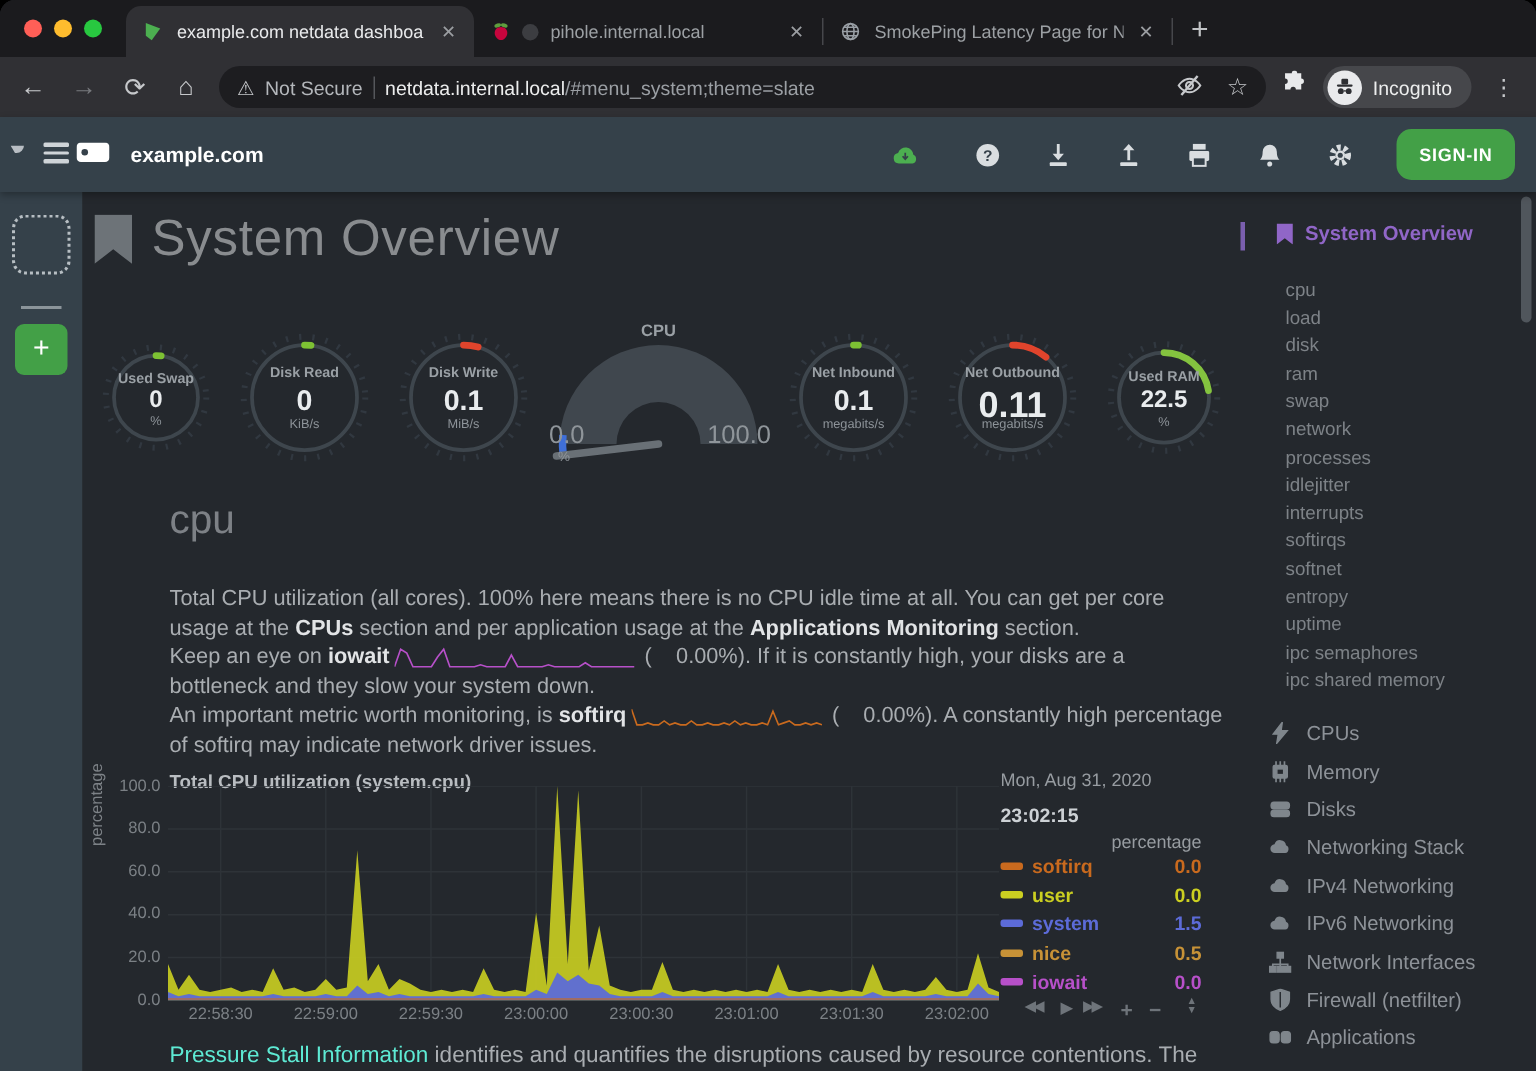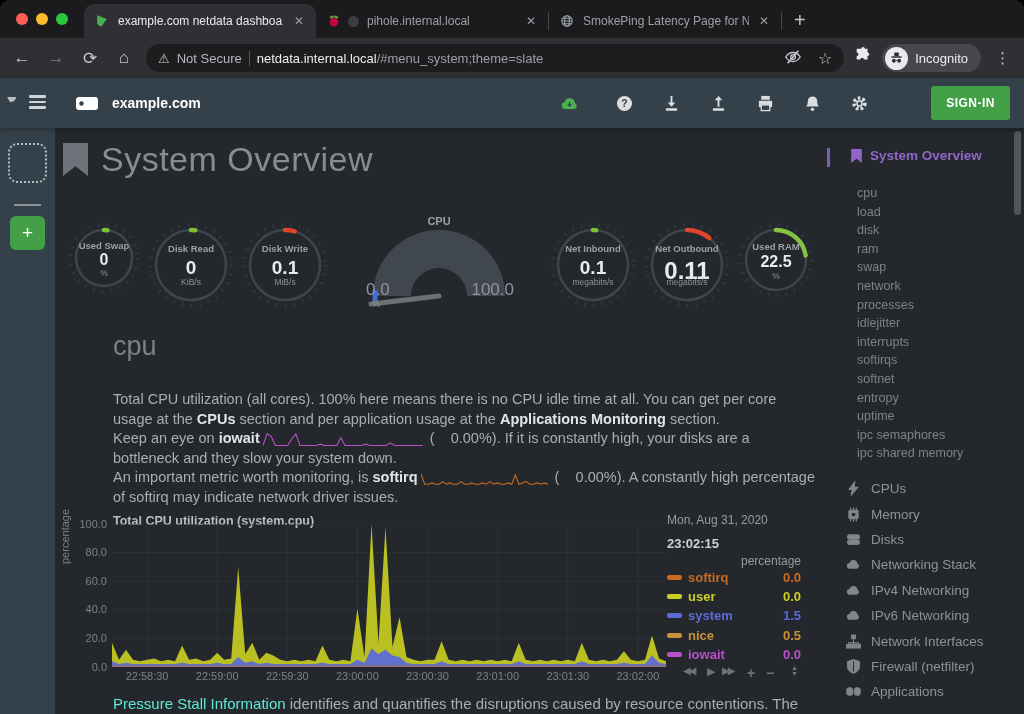--- a/index.html
+++ b/index.html
@@ -38,46 +38,46 @@
   .spy-circle { width:23px; height:23px; border-radius:50%; background:#e9eaec; display:flex;
                 align-items:center; justify-content:center; }
   .kebab { color:#c6c8cb; font-size:15px; padding:0 4px; }
 
   
   .ndheader { position:absolute; top:78px; left:0; right:0; height:50px; background:#35414a;
               box-shadow:0 2px 5px rgba(0,0,0,.3); z-index:5; display:flex; align-items:center; }
   .nd-logo { position:absolute; left:7px; top:19px; display:flex; gap:2px; align-items:center; }
   .hamburger { position:absolute; left:29px; top:17px; display:flex; flex-direction:column; gap:3px; }
   .hamburger i { width:17px; height:2.5px; background:#cfd4d8; border-radius:1px; }
-  .nd-host { display:flex; align-items:center; gap:14px; margin-left:76px; color:#fff;
+  .nd-host { display:flex; gap:14px; margin-left:51px; color:#fff;
              font-weight:700; font-size:14px; }
   .nd-right { margin-left:auto; display:flex; align-items:center; gap:29px; padding-right:14px; }
   .hic { width:18px; height:18px; display:flex; align-items:center; justify-content:center; }
   .hic svg { width:17px; height:17px; fill:#d9dde0; }
   .signin { background:#43a047; color:#fff; font-size:12px; font-weight:700; letter-spacing:.5px;
-            padding:10px 15px; border-radius:3px;margin-left:34px; }
+            padding:10px 15px; border-radius:10px; }
 
   
   .leftbar { position:absolute; left:0; top:128px; width:55px; bottom:0; background:#35414a; }
   .dotted-box { position:absolute; left:8px; top:15px; width:39px; height:40px;
                 border:2px dotted #b7bec3; border-radius:9px; }
   .lb-div { position:absolute; left:14px; top:76px; width:27px; height:2px; background:#8b949a; }
   .lb-plus { position:absolute; left:10px; top:88px; width:35px; height:34px; background:#43a047;
              border-radius:6px; color:#fff; font-size:19px; display:flex; align-items:center; justify-content:center; }
 
   
   .content { position:absolute; left:55px; top:128px; right:0; bottom:0; background:#24282d; overflow:hidden;padding-left:40px; }
   .page-title { position:absolute; left:8px; top:12px; display:flex; align-items:center; gap:13px; }
   .page-title svg { width:25px; height:33px; fill:#6d7378; }
   .page-title h1 { font-size:34px; font-weight:400; color:#898c8f; letter-spacing:.5px; }
   .subtitle { position:absolute; left:8px; top:63px; font-size:14px; color:#7d8287; }
 
   .gaugerow { position:absolute; left:12px; top:90px; width:748px; display:flex;
               align-items:center; justify-content:space-between; }
-  .gauges-group { display:flex; gap:6px; }
+  .gauges-group { display:flex; align-items:center; gap:18px; }
   .cgauge { position:relative; flex:none; }
   .cg-label { position:absolute; left:0; right:0; top:25%; text-align:center; font-size:9.5px;
               color:#9aa0a5; font-weight:700; }
   .cg-value { position:absolute; left:0; right:0; top:41%; text-align:center; color:#e9ecee; font-weight:700; }
   .cg-unit { position:absolute; left:0; right:0; top:64%; text-align:center; font-size:8.5px; color:#8d9399; }
   .cpu-gauge { position:relative; width:150px; height:94px; flex:none; }
   .cpug-label { position:absolute; top:-3px; left:0; right:0; text-align:center; font-size:11px;
                 color:#9aa0a5; font-weight:700; }
   .cpug-value { position:absolute; top:22px; left:0; right:0; text-align:center; font-size:23px;
                 color:#e9ecee; font-weight:700; }

